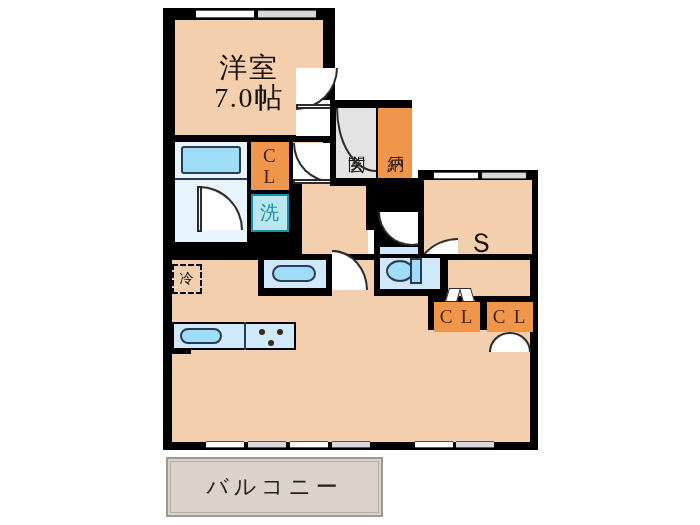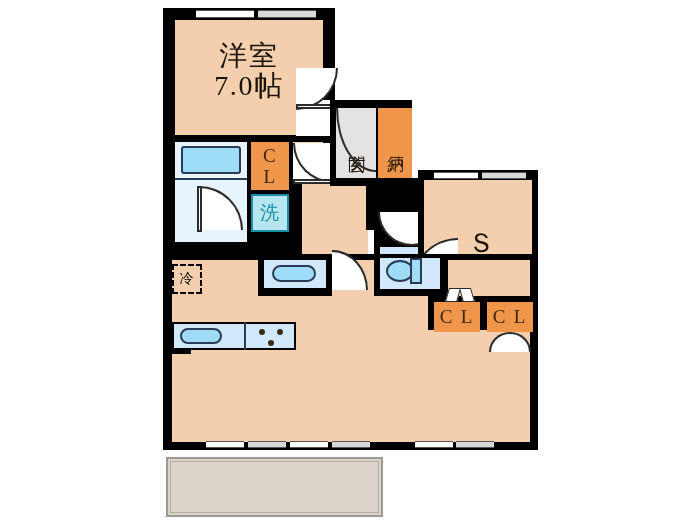--- a/index.html
+++ b/index.html
@@ -65,21 +65,21 @@
   .toilet-tank { background:#9fdcf7; border:2px solid #2b3a55; }
   .rei-box { border: 2px dashed #000; background: transparent; }
 </style>
 </head>
 <body>
 
 <div id="plan">
 
   <div class="abs wall" style="left:163px; top:8px; width:172px; height:176px;"></div>
   <div class="abs floor" style="left:175px; top:20px; width:148px; height:152px;"></div>
-  <div class="abs lbl lbl-room" style="left:175px; top:26px; width:148px; height:90px;">洋室
+  <div class="abs lbl lbl-room" style="left:175px; top:38px; width:148px; height:90px;">洋室
 7.0帖</div>
 
   <div class="abs win-h" style="left:196px; top:10px; width:58px; height:8px;"></div>
   <div class="abs win-h dim" style="left:258px; top:10px; width:58px; height:8px;"></div>
 
   <div class="abs wall" style="left:163px; top:135px; width:172px; height:120px;"></div>
 
   <div class="abs water" style="left:175px; top:142px; width:72px; height:100px; border:none; background:#e7f4fe;"></div>
   <div class="abs tub" style="left:181px; top:146px; width:60px; height:28px;"></div>
   <div class="abs" style="left:175px; top:178px; width:72px; height:2px; background:#2b3a55;"></div>
@@ -193,14 +193,15 @@
 
   <div class="abs win-h" style="left:206px; top:441px; width:38px; height:7px;"></div>
   <div class="abs win-h dim" style="left:248px; top:441px; width:38px; height:7px;"></div>
   <div class="abs win-h" style="left:290px; top:441px; width:38px; height:7px;"></div>
   <div class="abs win-h dim" style="left:332px; top:441px; width:38px; height:7px;"></div>
   <div class="abs win-h" style="left:415px; top:441px; width:38px; height:7px;"></div>
   <div class="abs win-h dim" style="left:456px; top:441px; width:38px; height:7px;"></div>
 
   <div class="abs balcony" style="left:166px; top:457px; width:217px; height:60px;"></div>
   <div class="abs" style="left:170px; top:461px; width:209px; height:52px; border:1px solid #b6aea4;"></div>
+  <div class="abs lbl lbl-bal" style="left:166px; top:457px; width:217px; height:60px;">バルコニー</div>
 
 </div>
 
 </body></html>

